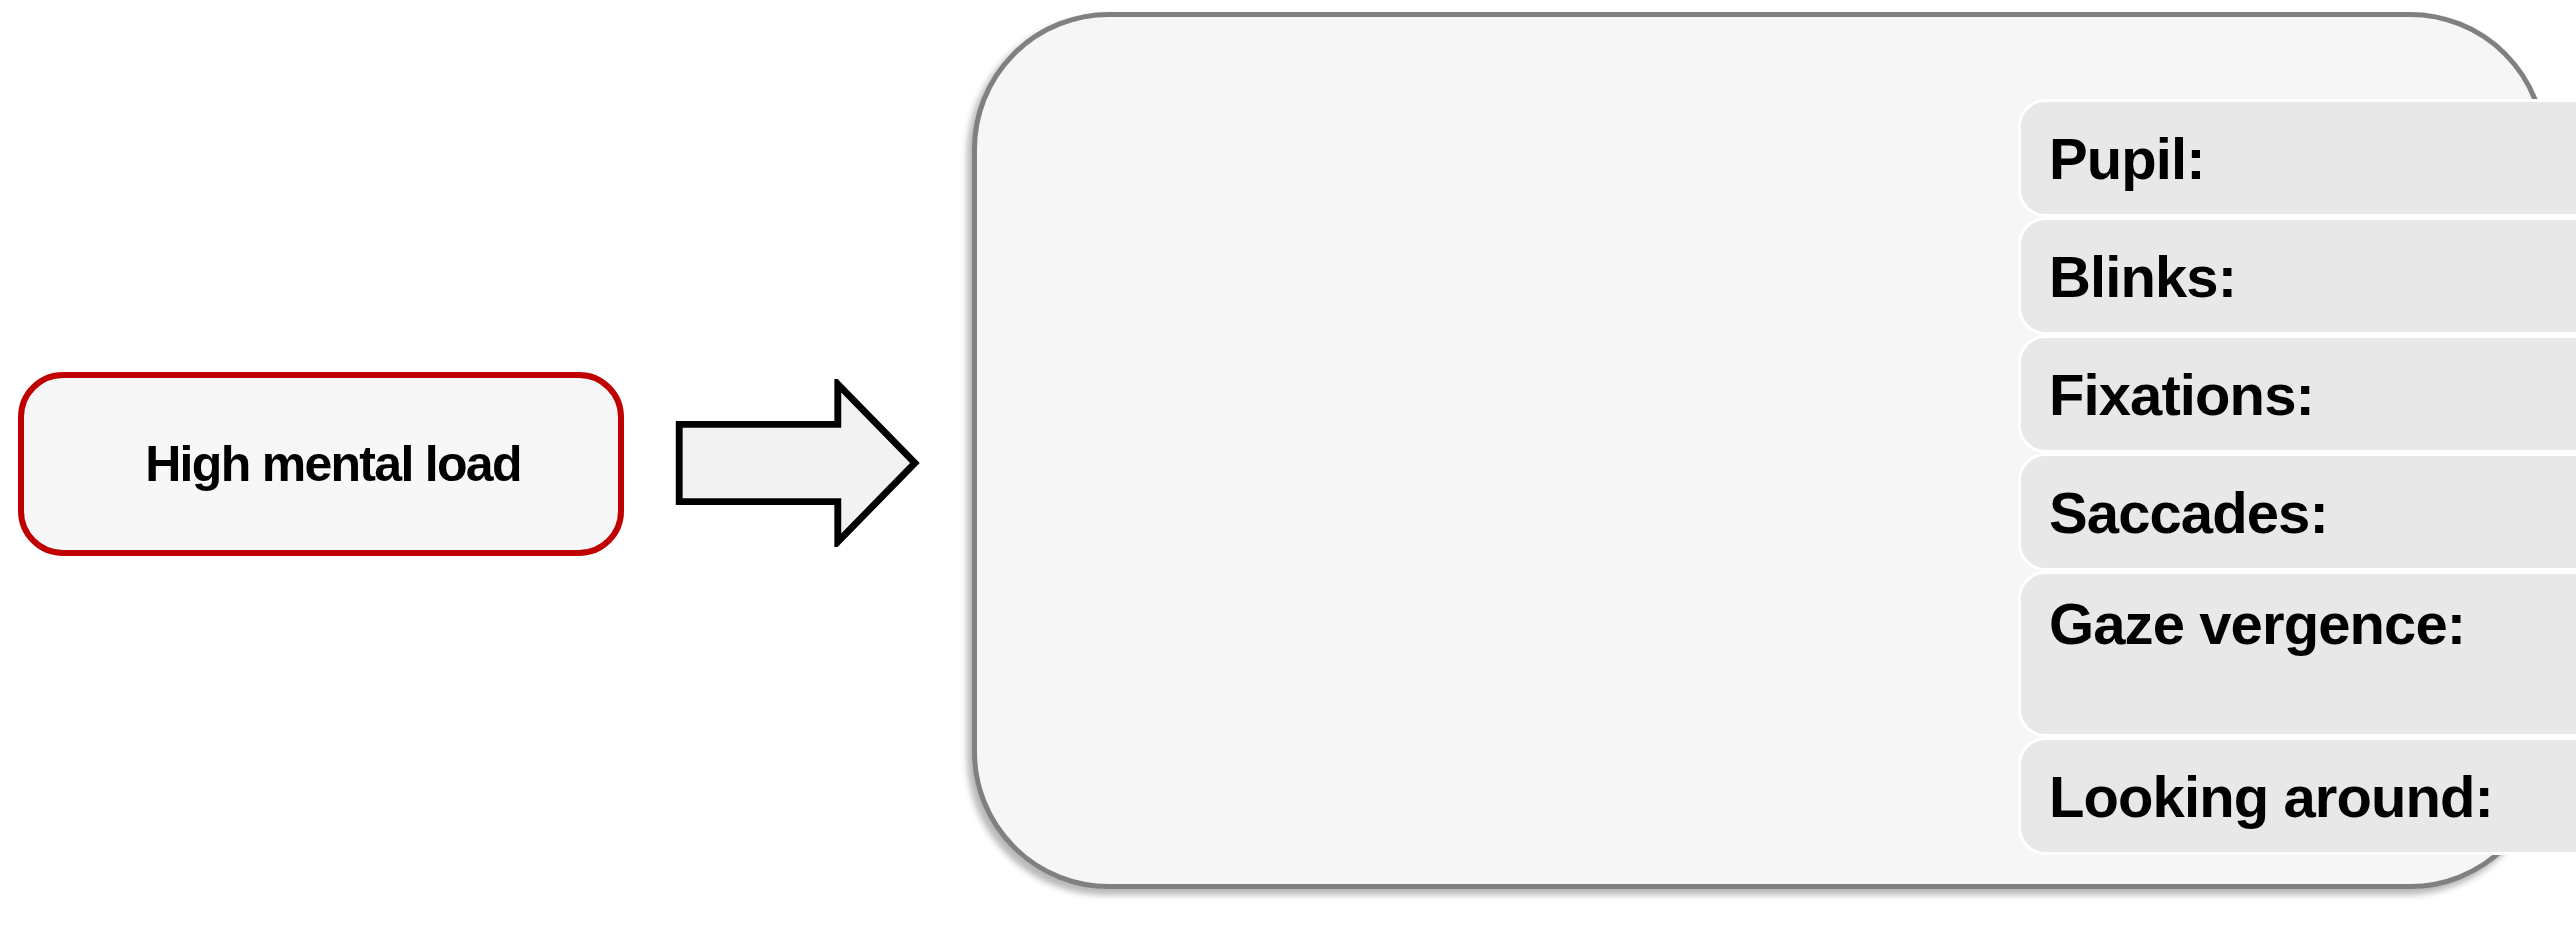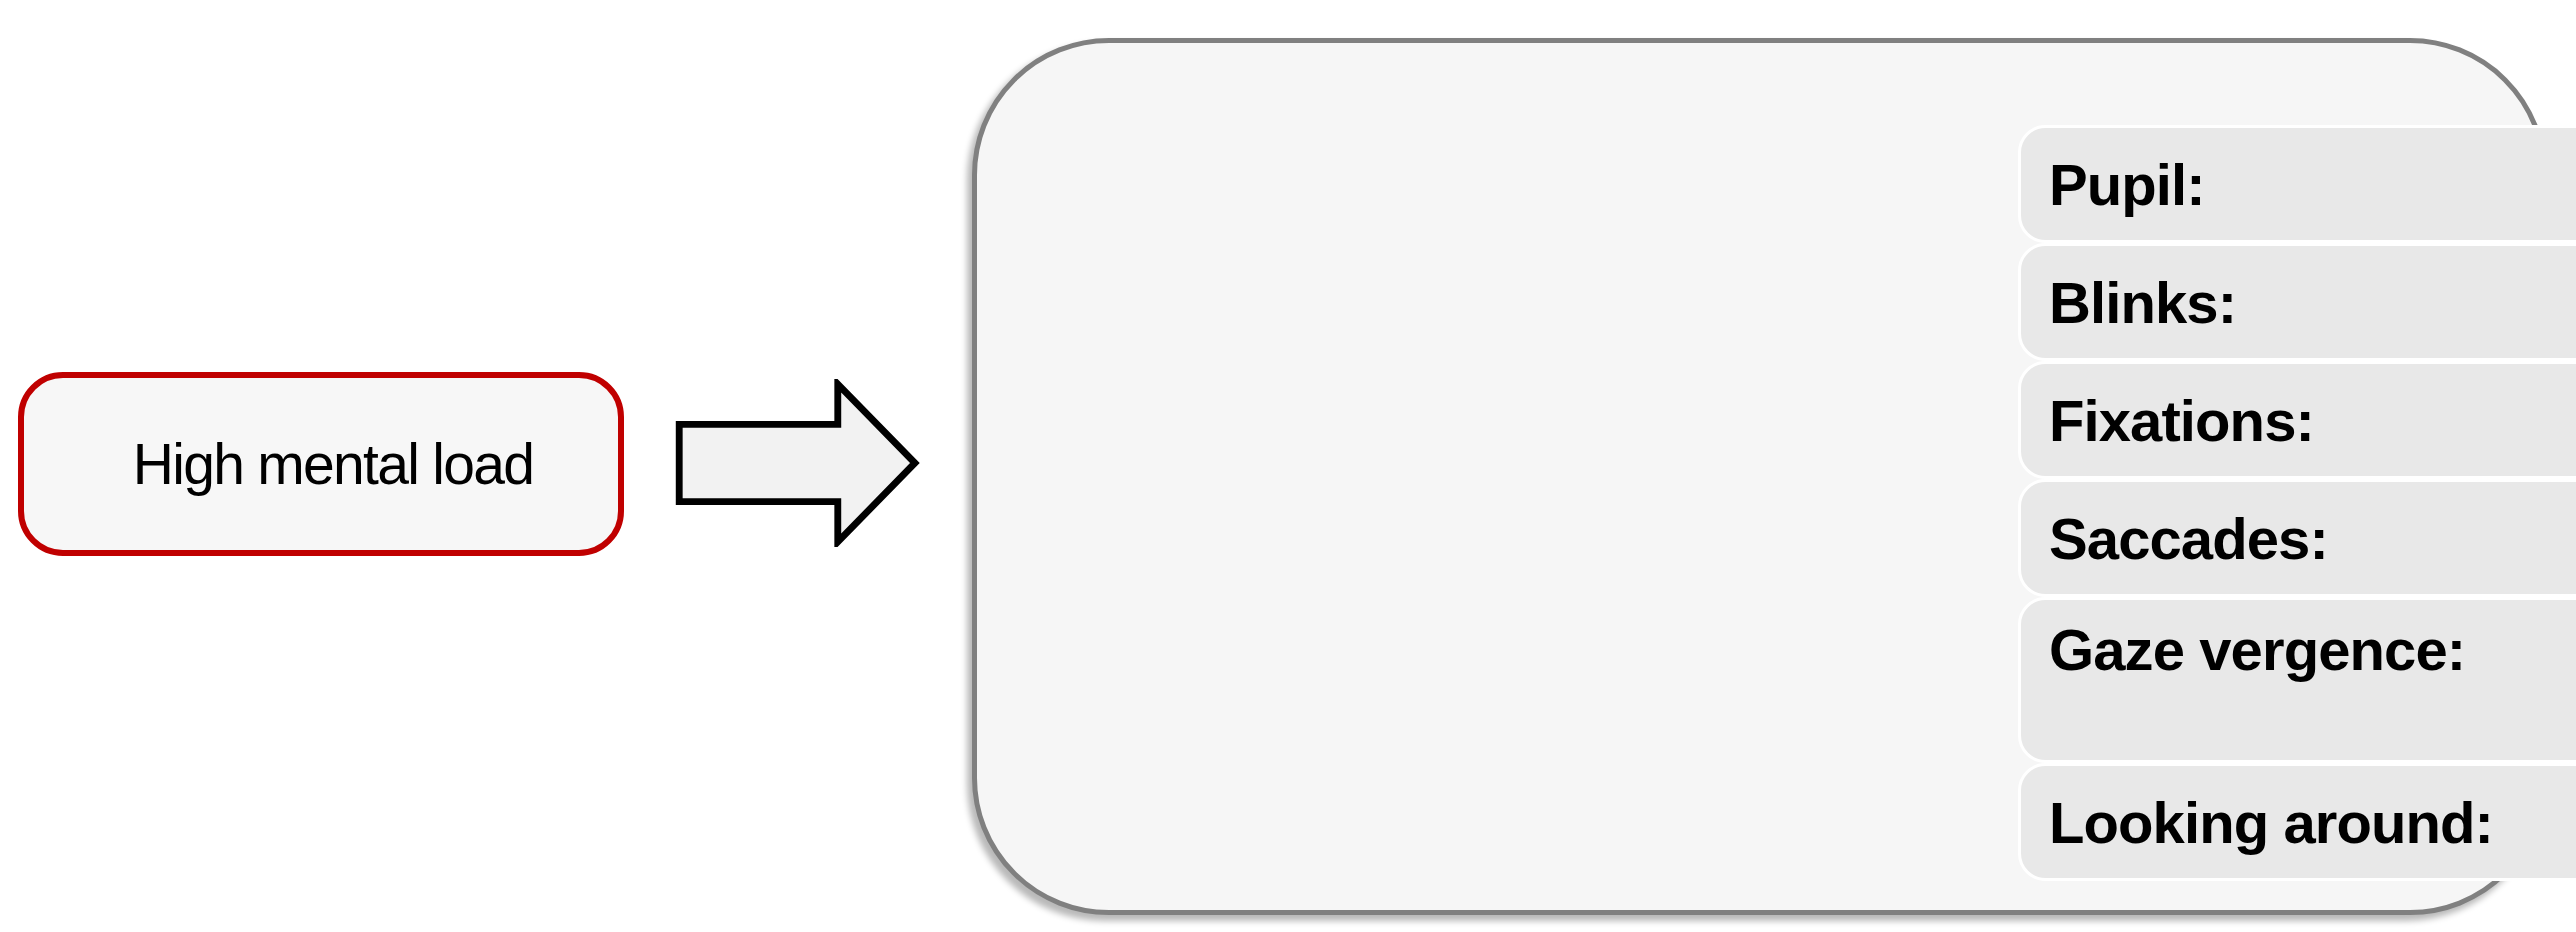--- a/index.html
+++ b/index.html
@@ -26,41 +26,41 @@
     height: 184px;
     box-sizing: border-box;
     background: #f7f7f7;
     border: 6px solid #c00000;
     border-radius: 45px;
     display: flex;
     align-items: center;
     justify-content: center;
   }
   .cause-box .cause-label {
-    font-size: 57px;
-    font-weight: normal;
+    font-size: 50px;
+    font-weight: bold;
     letter-spacing: -1.7px;
     white-space: nowrap;
     margin-left: 24px;
   }
 
   
   .arrow-svg {
     position: absolute;
     left: 674px;
     top: 379px;
     width: 247px;
     height: 168px;
   }
 
   
   .effects-panel {
     position: absolute;
     left: 972px;
-    top: 38px;
+    top: 12px;
     width: 1575px;
     height: 877px;
     box-sizing: border-box;
     background: #f6f6f6;
     border: 5.1px solid #808080;
     border-radius: 137px;
     box-shadow: -4.3px 5.1px 6px rgba(0, 0, 0, 0.28);
   }
   .rows {
     position: absolute;

